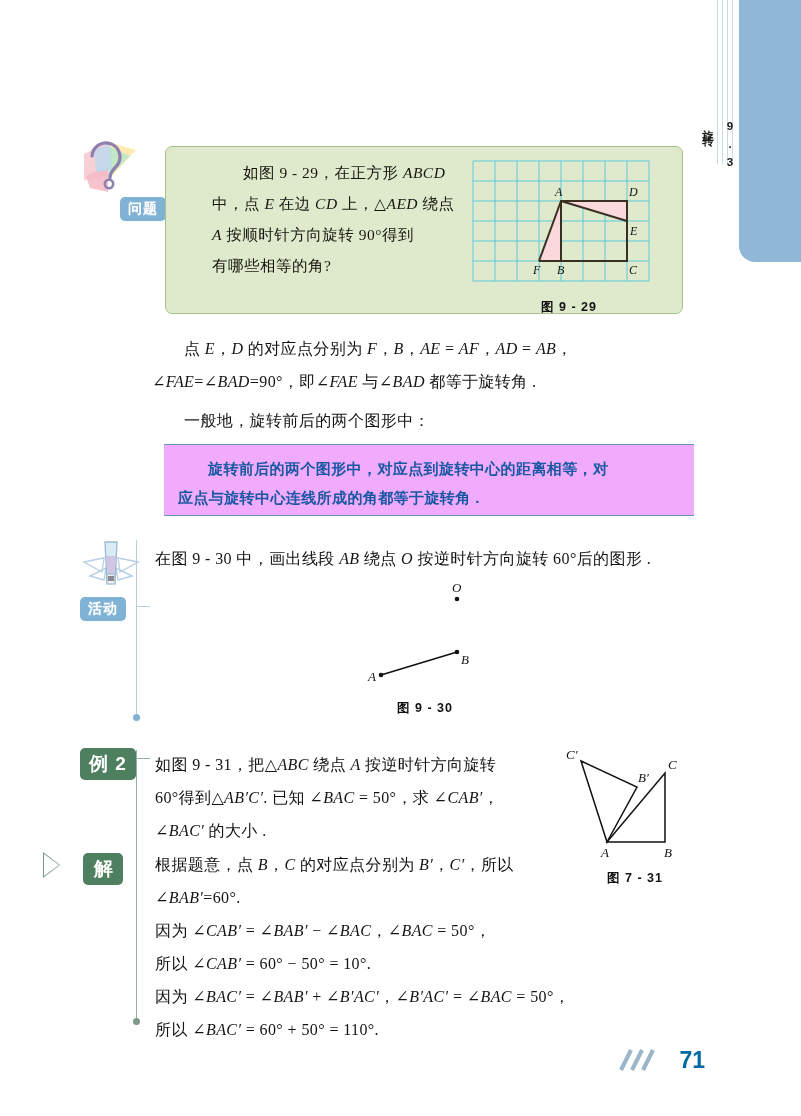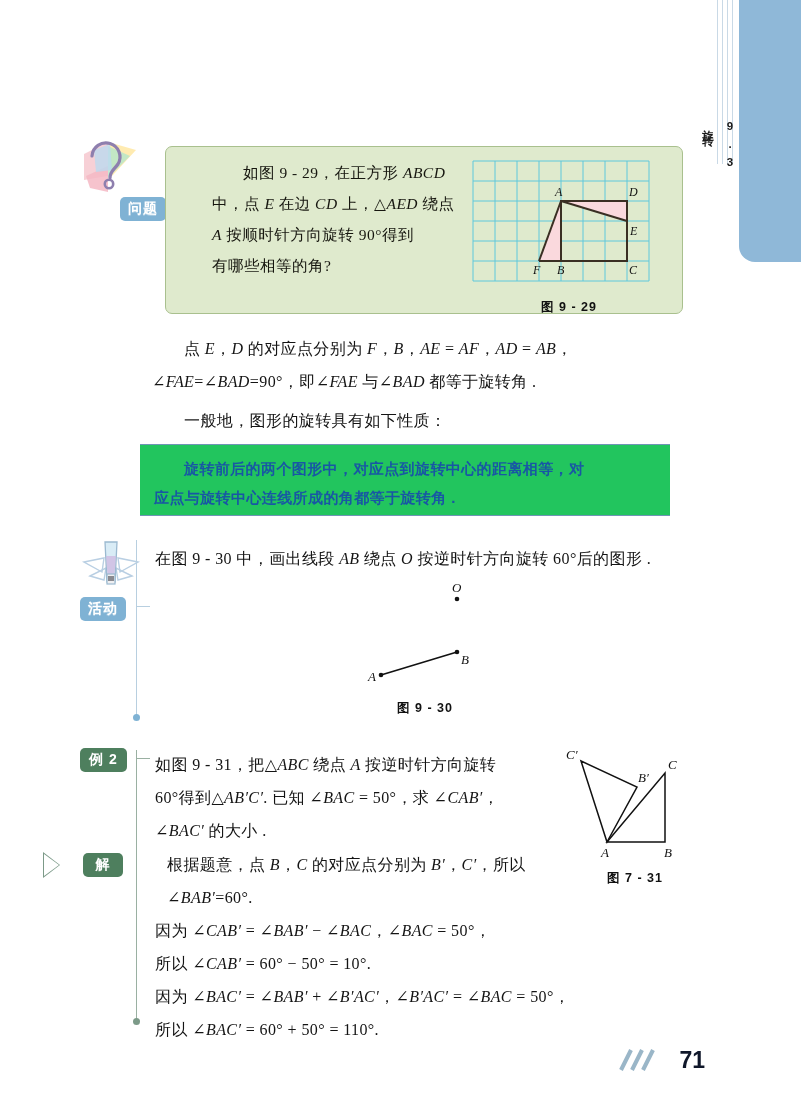--- a/index.html
+++ b/index.html
@@ -31,22 +31,22 @@
   .badge{
     position:absolute;font-family:"Liberation Sans","DejaVu Sans",sans-serif;
     font-weight:bold;color:#ffffff;text-align:center;white-space:nowrap;
   }
   .badge-blue{
     background:#7fb2d4;border-radius:5px;font-size:14px;
     padding:3px 8px;letter-spacing:1px;
     text-shadow:0 1px 0 rgba(255,255,255,.35);
   }
   .badge-green{
-    background:#4e7f5e;border-radius:5px;font-size:14px;
-    padding:3px 9px;letter-spacing:1px;
+    background:#4e7f5e;border-radius:5px;font-size:19px;
+    padding:3px 9px;letter-spacing:1px;text-align:right;
   }
   .badge-arrow{
     position:absolute;left:44px;top:854px;width:0;height:0;
     border-top:11px solid transparent;border-bottom:11px solid transparent;
     border-left:15px solid #ffffff;
   }
   .badge-arrow-ol{
     position:absolute;left:43px;top:852px;width:0;height:0;
     border-top:13px solid transparent;border-bottom:13px solid transparent;
     border-left:17px solid #7c9a88;
@@ -84,38 +84,38 @@
 
   
   .para{
     position:absolute;font-size:16px;line-height:33px;color:#141414;
     letter-spacing:.4px;
   }
   .it{font-style:italic;font-family:"Liberation Serif","DejaVu Serif",serif;}
 
   
   .prop-box{
-    position:absolute;left:140px;top:444px;width:530px;height:72px;
-    background:#22c55e;border-top:1.6px solid #6f95b5;border-bottom:1.6px solid #6f95b5;
+    position:absolute;left:164px;top:444px;width:530px;height:72px;
+    background:#f0abfc;border-top:1.6px solid #6f95b5;border-bottom:1.6px solid #6f95b5;
     box-sizing:border-box;
     text-decoration:underline;
   }
   .prop-text{
     position:absolute;left:14px;top:9px;width:506px;
     font-family:"Liberation Sans","DejaVu Sans",sans-serif;
     font-size:15px;font-weight:bold;line-height:29px;color:#1857a4;
     text-indent:2em;letter-spacing:.4px;
   }
 
   
   .svgbox{position:absolute;}
   .pagenum{
     position:absolute;right:96px;bottom:42px;
     font-family:"Liberation Sans","DejaVu Sans",sans-serif;
-    font-size:23px;font-weight:bold;color:#0f172a;letter-spacing:0px;
+    font-size:23px;font-weight:bold;color:#0369a1;letter-spacing:0px;
   }
   .pagedeco{position:absolute;right:140px;bottom:44px;width:46px;height:24px;}
 </style>
 </head>
 <body>
 
 <div class="page">
 
   <div class="margin-tab"></div>
   <div class="margin-rules">
@@ -203,21 +203,21 @@
   <div class="para" style="left:152px;top:332px;width:532px;text-indent:2em;">
     <div>
       点 <span class="it">E</span>，<span class="it">D</span> 的对应点分别为
       <span class="it">F</span>，<span class="it">B</span>，<span class="it">AE</span> = <span class="it">AF</span>，<span class="it">AD</span> = <span class="it">AB</span>，
     </div>
     <div style="text-indent:0">
       ∠<span class="it">FAE</span>=∠<span class="it">BAD</span>=90°，即∠<span class="it">FAE</span> 与∠<span class="it">BAD</span> 都等于旋转角 .
     </div>
   </div>
 
-  <div class="para" style="left:152px;top:404px;width:532px;text-indent:2em;">一般地，图形的旋转具有如下性质：</div>
+  <div class="para" style="left:152px;top:404px;width:532px;text-indent:2em;">一般地，旋转前后的两个图形中：</div>
 
   <div class="prop-box">
     <div class="prop-text">
       <div>旋转前后的两个图形中，对应点到旋转中心的距离相等，对</div>
       <div style="text-indent:0">应点与旋转中心连线所成的角都等于旋转角 .</div>
     </div>
   </div>
 
   <svg class="svgbox" style="left:80px;top:538px;" width="62" height="58" viewBox="0 0 62 58">
     <g stroke="#b9cfe3" stroke-width="1.4" fill="none">
@@ -283,21 +283,21 @@
     <g font-size="13" font-style="italic" fill="#111" font-family="Liberation Serif, serif">
       <text x="41" y="115">A</text>
       <text x="104" y="115">B</text>
       <text x="108" y="27">C</text>
       <text x="78" y="40">B′</text>
       <text x="6" y="17">C′</text>
     </g>
   </svg>
   <div class="fig-cap" style="left:560px;top:870px;width:150px;">图 7 - 31</div>
 
-  <div class="para" style="left:155px;top:848px;width:420px;margin-left:12px;">
+  <div class="para" style="left:155px;top:848px;width:420px;">
     <div>
       根据题意，点 <span class="it">B</span>，<span class="it">C</span> 的对应点分别为 <span class="it">B′</span>，<span class="it">C′</span>，所以
     </div>
     <div>
       ∠<span class="it">BAB′</span>=60°.
     </div>
   </div>
   <div class="para" style="left:155px;top:914px;width:500px;">
     <div>
       因为 ∠<span class="it">CAB′</span> = ∠<span class="it">BAB′</span> − ∠<span class="it">BAC</span>，∠<span class="it">BAC</span> = 50°，

